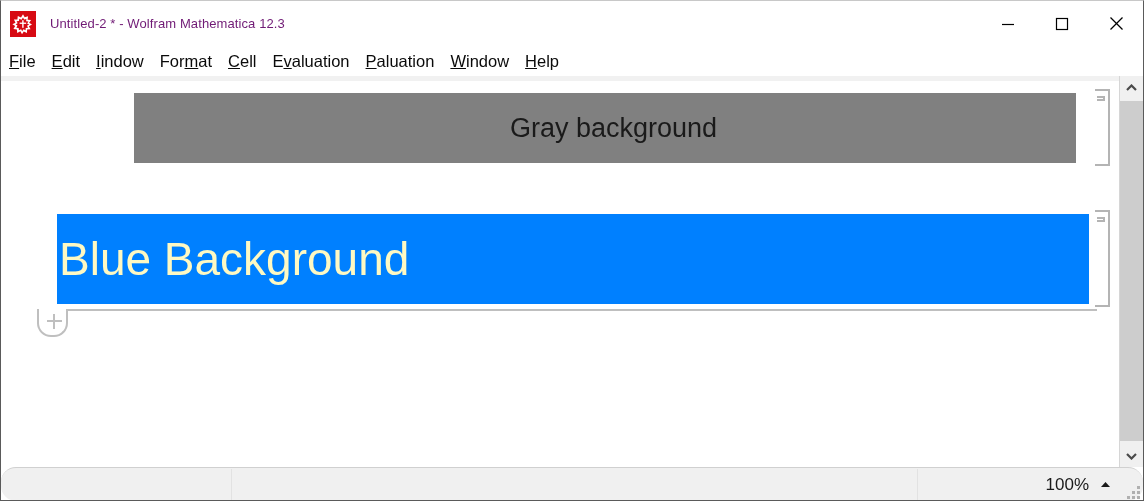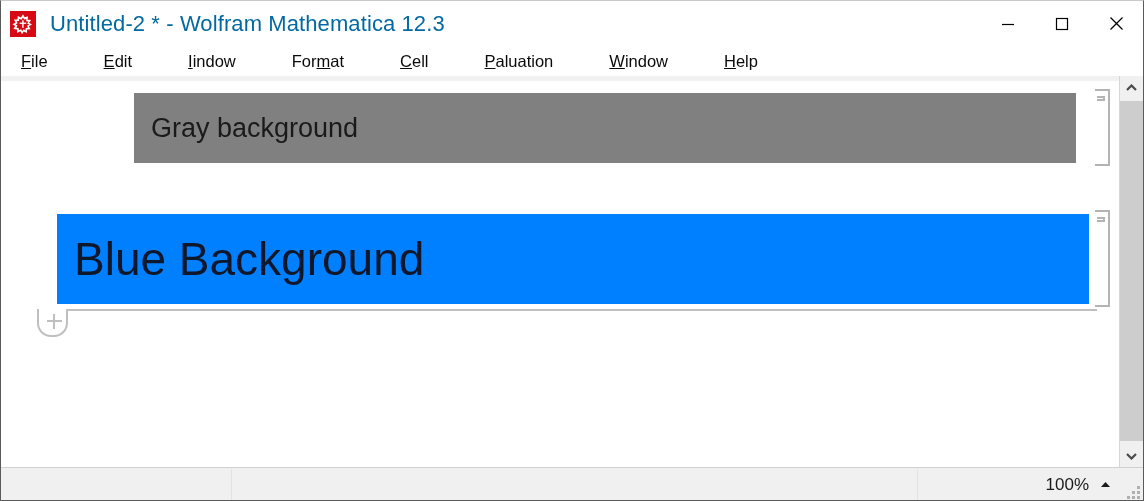--- a/index.html
+++ b/index.html
@@ -44,22 +44,22 @@
     margin-top: 1px;
     background: #d70a13;
     display: flex;
     align-items: center;
     justify-content: center;
     flex: none;
   }
   .app-icon svg { display: block; }
   .title-text {
     margin-left: 14px;
-    font-size: 22px;
-    color: #0369a1;
+    font-size: 13px;
+    color: #701a75;
     white-space: nowrap;
     letter-spacing: 0.1px;
   }
   .window-controls {
     position: absolute;
     right: 0; top: 0;
     height: 45px;
     display: flex;
     align-items: center;
   }
@@ -75,23 +75,22 @@
 
   
   .menu-bar {
     position: absolute;
     left: 0; top: 45px;
     width: 1142px;
     height: 30px;
     background: #ffffff;
     display: flex;
     align-items: center;
-    padding-left: 12px;
-    box-sizing: border-box;
-    gap: 40px;
+    padding-left: 0;
+    box-sizing: border-box;
   }
   .menu-item {
     font-size: 16.5px;
     color: #0a0a0a;
     padding: 0 8px;
     white-space: nowrap;
     line-height: 30px;
   }
   .menu-item .ak {
     text-decoration: underline;
@@ -118,42 +117,43 @@
   
   .cell-gray {
     position: absolute;
     left: 133px;
     top: 17px;
     width: 942px;
     height: 70px;
     background: #808080;
     display: flex;
     align-items: center;
+    justify-content: center;
   }
   .cell-gray-text {
     margin-left: 17px;
     font-size: 27px;
     color: #1a1a1a;
     line-height: 1;
   }
 
   .cell-blue {
     position: absolute;
     left: 56px;
     top: 138px;
     width: 1032px;
     height: 90px;
     background: #0080ff;
     display: flex;
     align-items: center;
   }
   .cell-blue-text {
-    margin-left: 17px;
+    margin-left: 2px;
     font-size: 46px;
-    color: #0f172a;
+    color: #fef9c3;
     line-height: 1;
     letter-spacing: 0px;
   }
 
   
   .cell-bracket {
     position: absolute;
     width: 15px;
     border: 2px solid #b4b4b4;
     border-left: none;
@@ -259,20 +259,21 @@
   
   .status-bar {
     position: absolute;
     left: 0;
     top: 466px;
     width: 1142px;
     height: 34px;
     background: #f0f0f0;
     border-top: 1px solid #d0d0d0;
     box-sizing: border-box;
+    border-radius: 15px;
   }
   .status-sep {
     position: absolute;
     top: 1px;
     width: 1px;
     height: 33px;
     background: #e2e2e2;
   }
   .sep-1 { left: 230px; }
   .sep-2 { left: 916px; }
@@ -354,20 +355,21 @@
       </div>
     </div>
   </div>
 
   <div class="menu-bar">
     <div class="menu-item"><span></span><span class="ak">F</span><span>ile</span></div>
     <div class="menu-item"><span></span><span class="ak">E</span><span>dit</span></div>
     <div class="menu-item"><span></span><span class="ak">I</span><span>indow</span></div>
     <div class="menu-item"><span>For</span><span class="ak">m</span><span>at</span></div>
     <div class="menu-item"><span></span><span class="ak">C</span><span>ell</span></div>
+    <div class="menu-item"><span>E</span><span class="ak">v</span><span>aluation</span></div>
     <div class="menu-item"><span></span><span class="ak">P</span><span>aluation</span></div>
     <div class="menu-item"><span></span><span class="ak">W</span><span>indow</span></div>
     <div class="menu-item"><span></span><span class="ak">H</span><span>elp</span></div>
   </div>
 
   <div class="notebook-area">
     <div class="menu-shadow"></div>
 
     <div class="cell-gray">
       <div class="cell-gray-text">Gray background</div>

